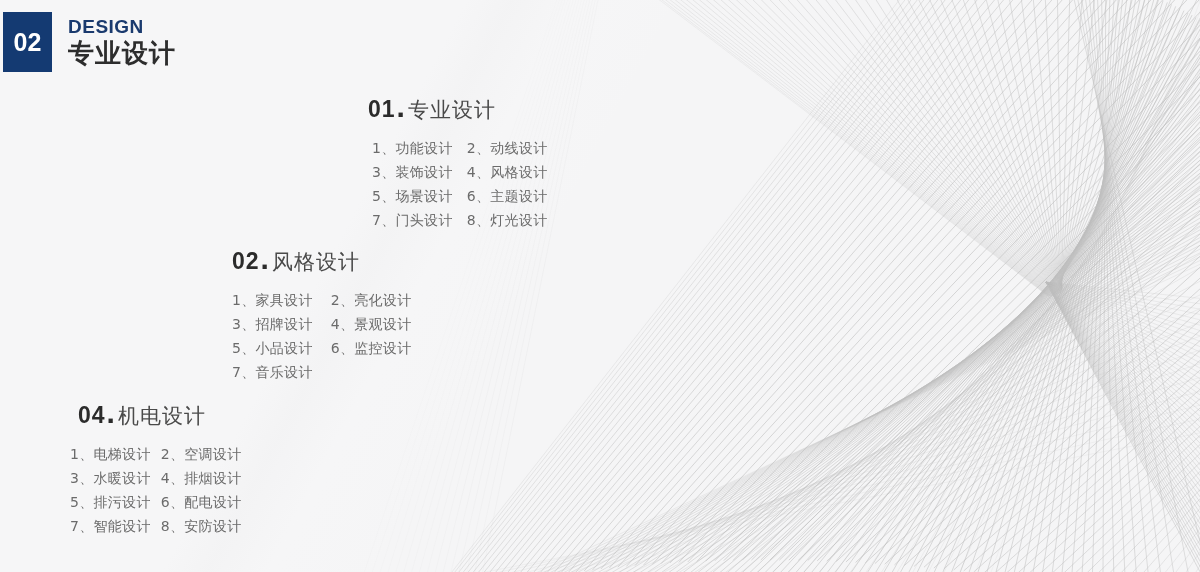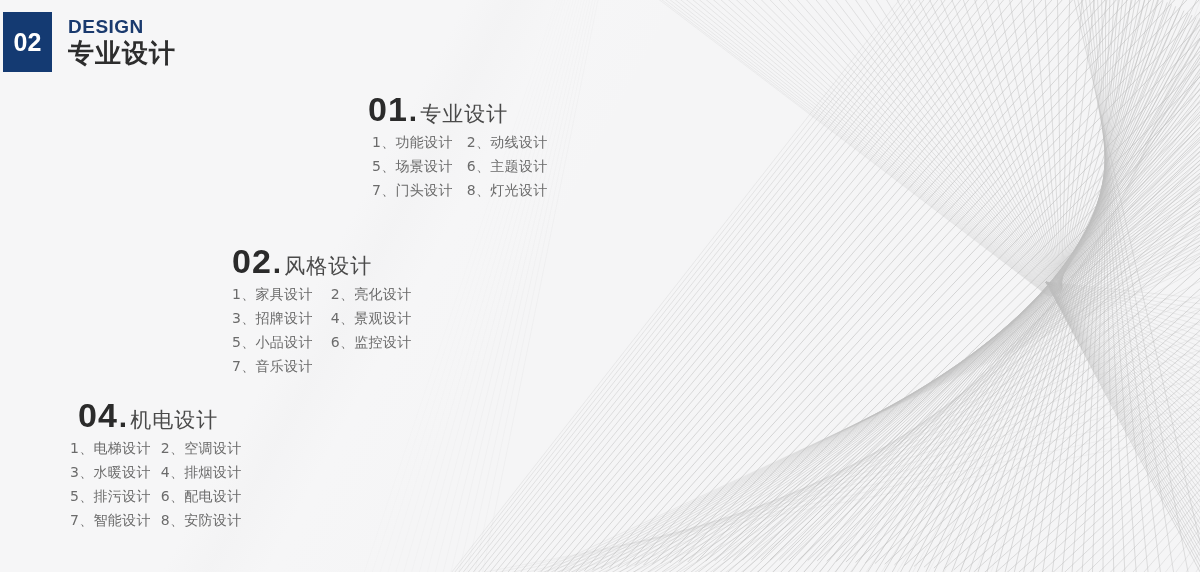--- a/index.html
+++ b/index.html
@@ -97,42 +97,42 @@
   .section {
     position: absolute;
     z-index: 5;
   }
   .sec-head {
     display: flex;
     align-items: baseline;
     white-space: nowrap;
   }
   .sec-num {
-    font-size: 34px;
+    font-size: 23px;
     font-weight: bold;
     color: #2b2b2b;
     letter-spacing: 1px;
     font-family: "Liberation Sans", sans-serif;
   }
   .sec-dot {
     font-size: 30px;
     font-weight: bold;
     color: #2b2b2b;
     margin-left: 1px;
     margin-right: 3px;
     font-family: "Liberation Sans", sans-serif;
   }
   .sec-name {
     font-size: 21px;
     color: #4a4a4a;
     letter-spacing: 1px;
     font-family: "DejaVu Sans", "Liberation Sans", sans-serif;
   }
   .sec-list {
-    margin-top: 1px;
+    margin-top: 12px;
   }
   .sec-row {
     display: flex;
     white-space: nowrap;
     line-height: 24px;
     height: 24px;
   }
   .sec-item {
     font-size: 14px;
     color: #6b6b6b;
@@ -507,20 +507,24 @@
       <span class="sec-num">01</span>
       <span class="sec-dot">.</span>
       <span class="sec-name">专业设计</span>
     </div>
     <div class="sec-list">
       <div class="sec-row">
         <span class="sec-item">1、功能设计</span>
         <span class="sec-item col2">2、动线设计</span>
       </div>
       <div class="sec-row">
+        <span class="sec-item">3、装饰设计</span>
+        <span class="sec-item col2">4、风格设计</span>
+      </div>
+      <div class="sec-row">
         <span class="sec-item">5、场景设计</span>
         <span class="sec-item col2">6、主题设计</span>
       </div>
       <div class="sec-row">
         <span class="sec-item">7、门头设计</span>
         <span class="sec-item col2">8、灯光设计</span>
       </div>
     </div>
   </div>
 

